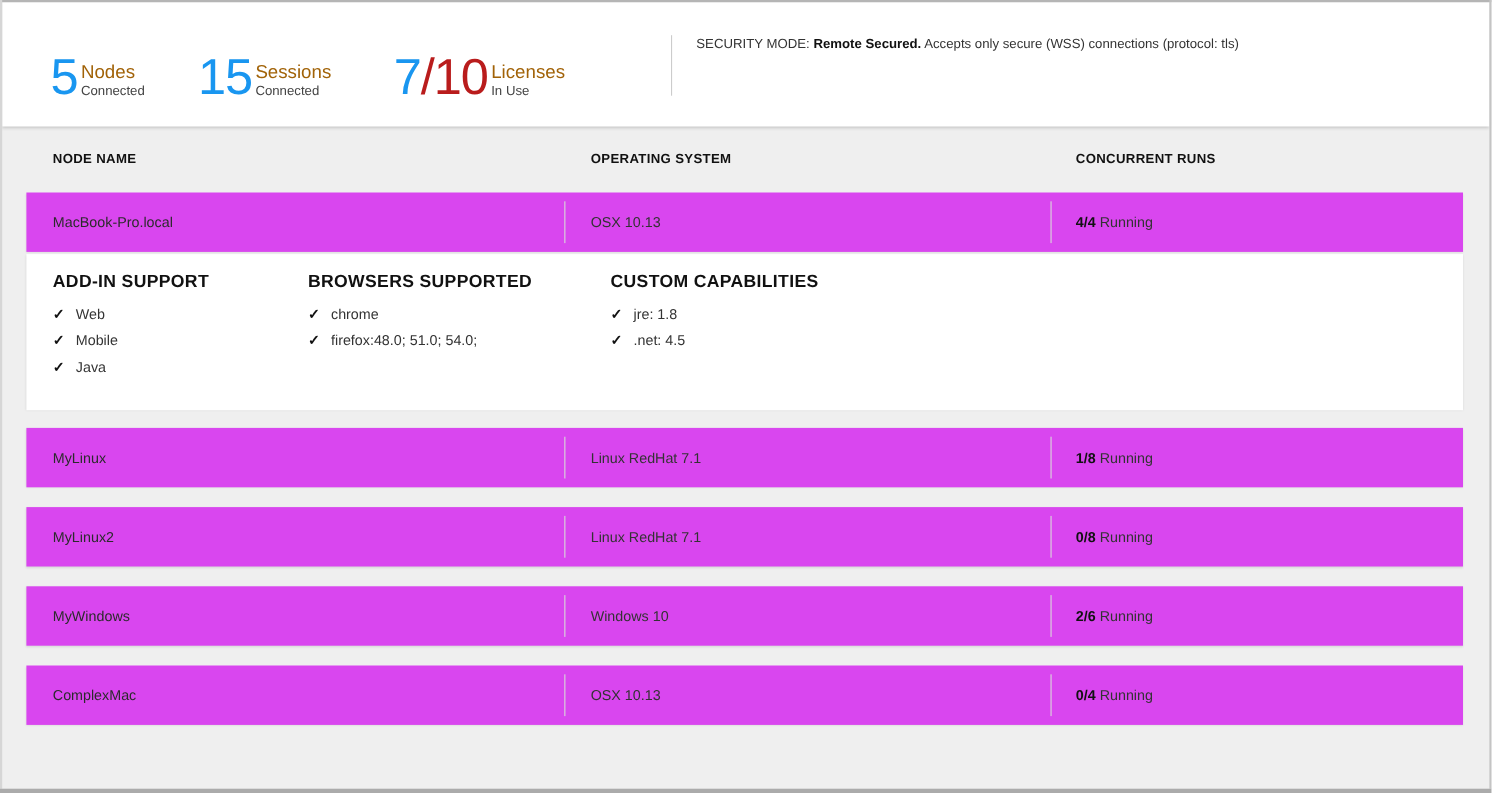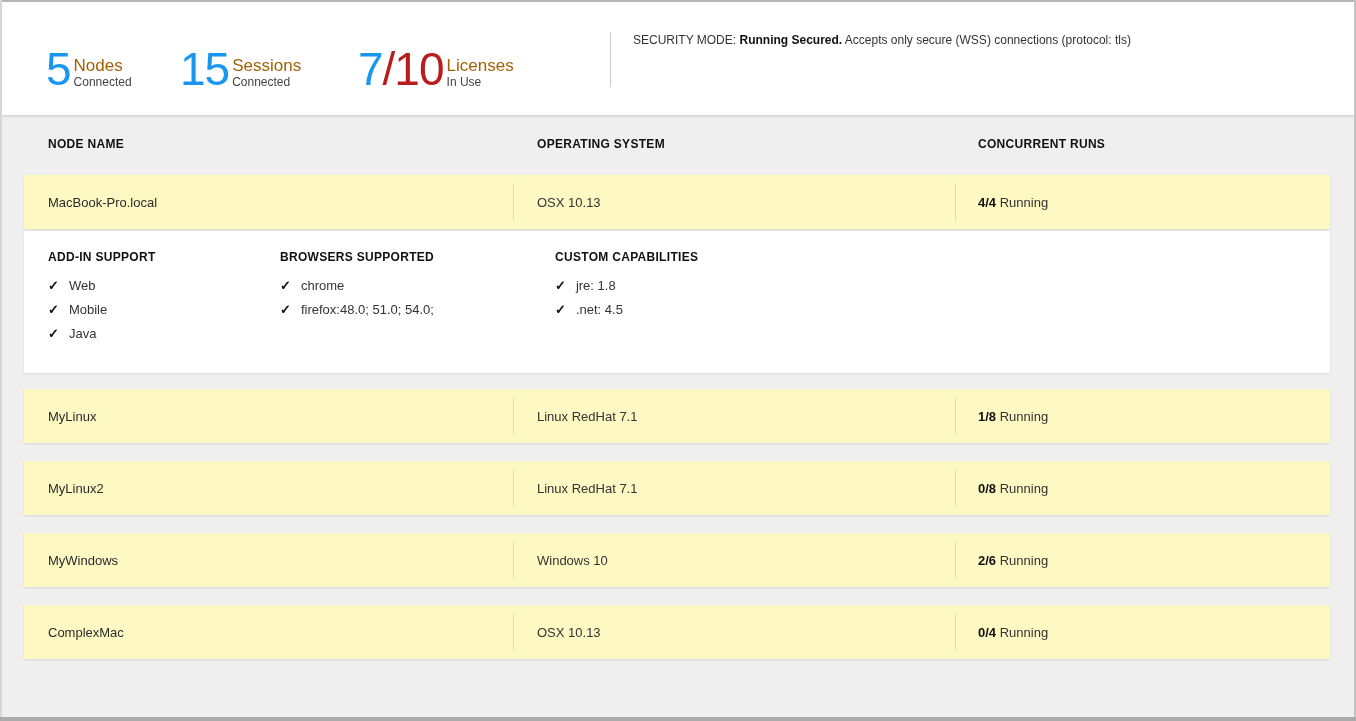--- a/index.html
+++ b/index.html
@@ -52,21 +52,21 @@
     position:absolute; top:0; font-size:12px; font-weight:bold; color:#111;
     letter-spacing:0.3px; white-space:nowrap;
   }
   .colhead-0 { left:48px; }
   .colhead-1 { left:537px; }
   .colhead-2 { left:978px; }
 
   
   .rows { position:absolute; left:24px; top:175px; width:1306px; z-index:4; }
   .node-row {
-    position:relative; width:1306px; height:54px; background:#fef9c3;
+    position:relative; width:1306px; height:54px; background:#d946ef;
     box-shadow:0 1px 2px rgba(0,0,0,0.10);
     cursor:pointer;
   }
   .row-gap16 { margin-top:16px; }
   .row-gap18 { margin-top:18px;padding-left:12px; }
   .cell { position:absolute; top:50%; transform:translateY(-50%); font-size:13px; color:#333; white-space:nowrap; }
   .cell-name { left:24px; color:#2b2b2b; }
   .cell-os   { left:513px; }
   .cell-runs { left:954px; }
   .cell-runs .fraction { font-weight:bold; color:#111; }
@@ -79,21 +79,21 @@
   
   .expanded-panel {
     position:relative; width:1306px; height:142px; background:#ffffff;
     margin-top:2px;
     box-shadow:0 1px 2px rgba(0,0,0,0.10);
   }
   .exp-col { position:absolute; top:19px; }
   .exp-col-0 { left:24px; }
   .exp-col-1 { left:256px; }
   .exp-col-2 { left:531px; }
-  .exp-title { font-size:12px; font-weight:bold; color:#111; letter-spacing:0.3px; line-height:14px; }
+  .exp-title { font-size:16px; font-weight:bold; color:#111; letter-spacing:0.3px; line-height:14px; }
   .chk-item { display:flex; align-items:center; font-size:13px; color:#333; line-height:16px; }
   .chk-item-first { margin-top:14px; }
   .chk-item-next  { margin-top:8px; }
   .chk { font-size:13px; font-weight:bold; color:#111; margin-right:10px; }
 </style>
 </head>
 <body>
 
 <div class="edge edge-top"></div>
 <div class="edge edge-left"></div>
@@ -124,21 +124,21 @@
     <div class="stat-labels">
       <div class="stat-label">Licenses</div>
       <div class="stat-sublabel">In Use</div>
     </div>
   </div>
 
   <div class="header-vdivider"></div>
 
   <div class="details">
     <div class="details-line">
-      <span>SECURITY MODE: </span><span class="b">Running Secured.</span><span> Accepts only secure (WSS) connections (protocol: tls)</span>
+      <span>SECURITY MODE: </span><span class="b">Remote Secured.</span><span> Accepts only secure (WSS) connections (protocol: tls)</span>
     </div>
   </div>
 </header>
 
 <div class="colheads">
   <span class="colhead colhead-0">NODE NAME</span>
   <span class="colhead colhead-1">OPERATING SYSTEM</span>
   <span class="colhead colhead-2">CONCURRENT RUNS</span>
 </div>
 

